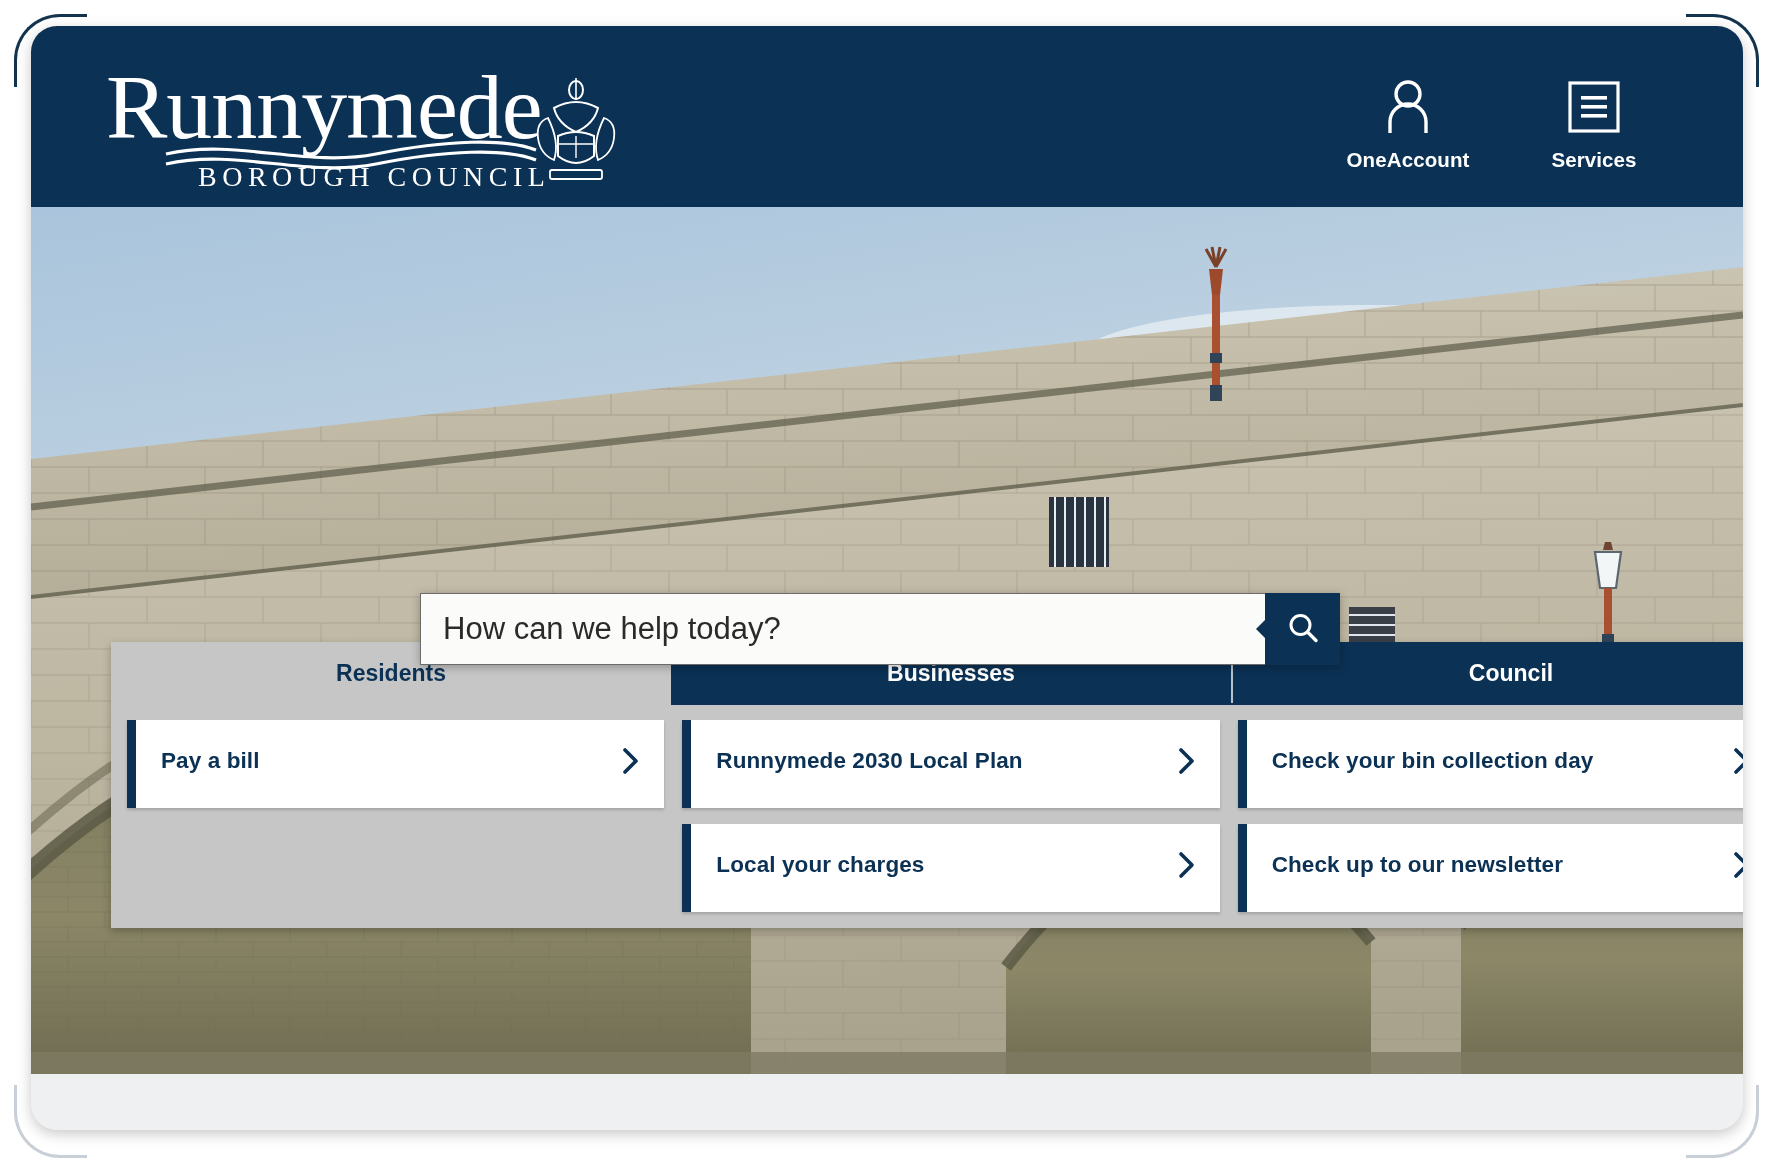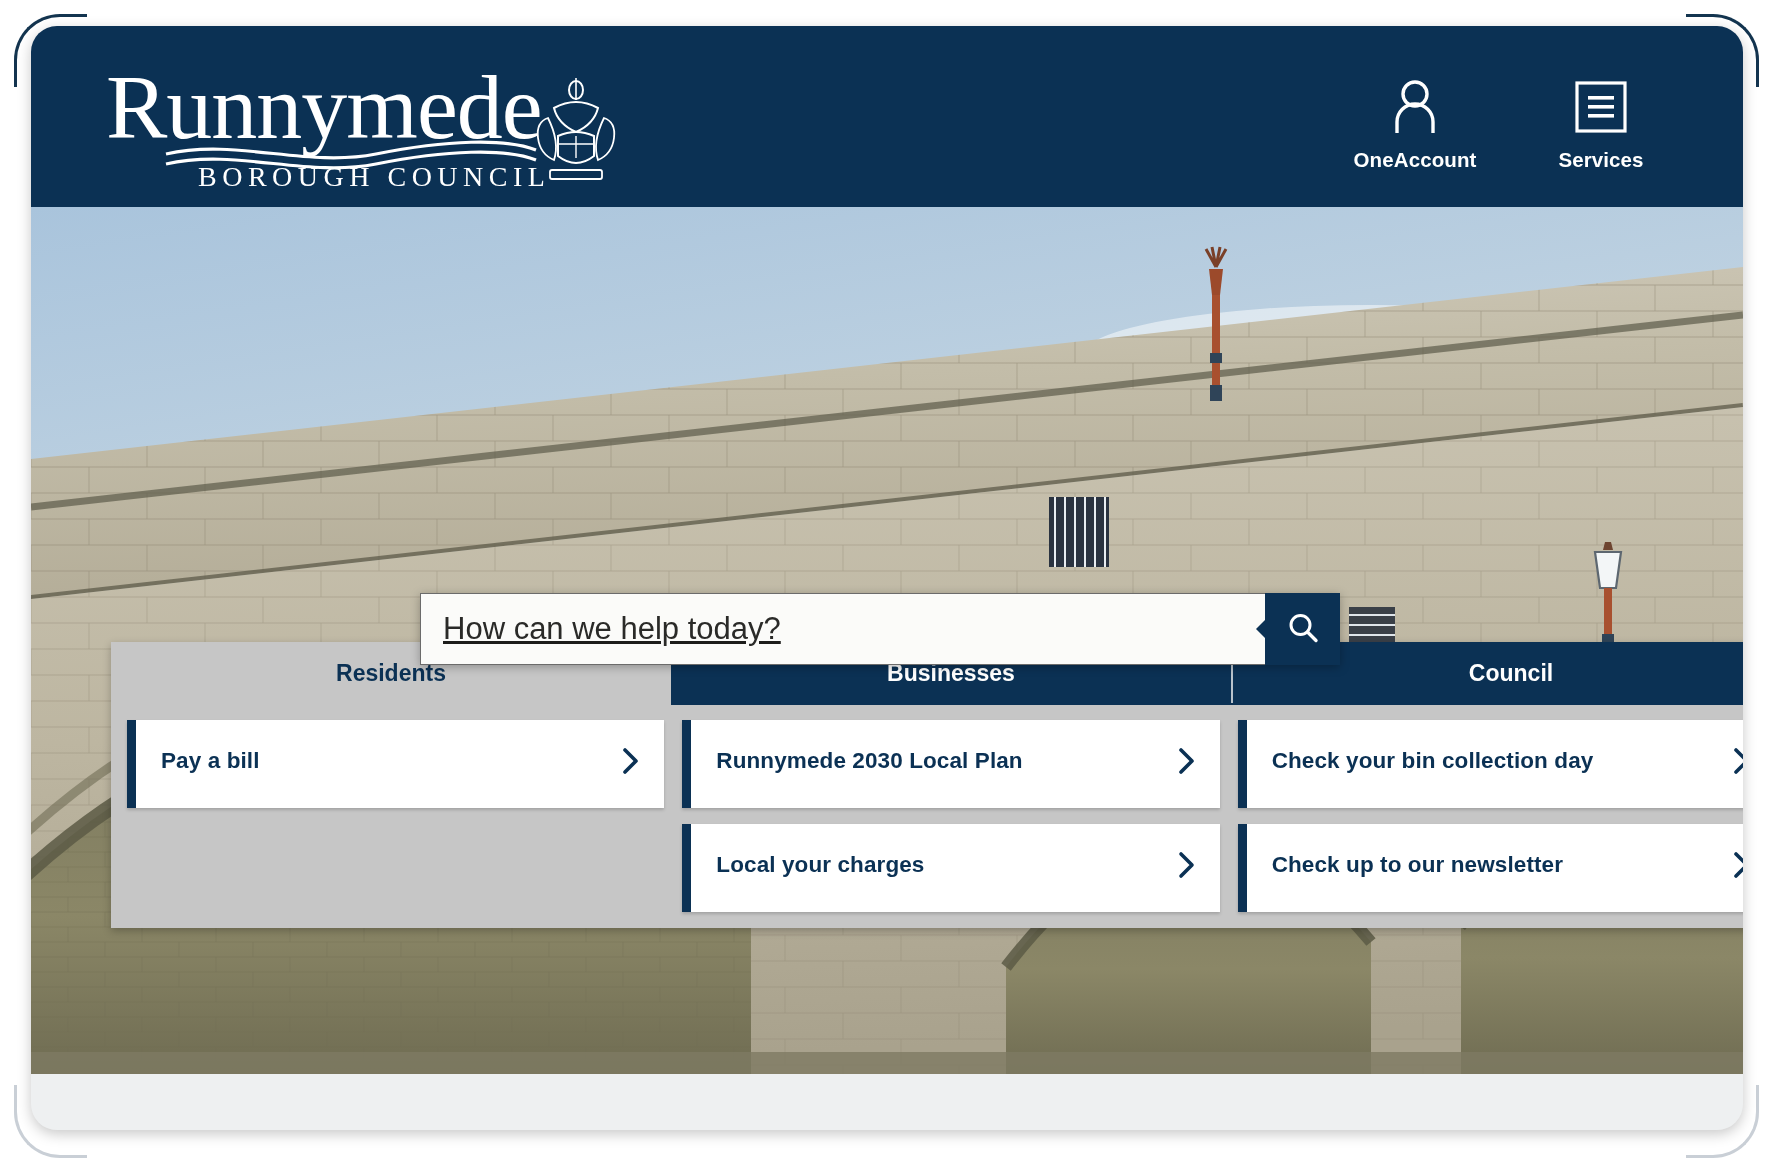--- a/index.html
+++ b/index.html
@@ -73,21 +73,21 @@
     position: absolute;
     left: 75px;
     top: 42px;
     width: 520px;
     height: 120px;
   }
   .brand svg { display: block; }
 
   .header-nav {
     position: absolute;
-    right: 83px;
+    right: 90px;
     top: 50px;
     display: flex;
     gap: 68px;
     align-items: flex-start;
     text-align: right;
   }
   .nav-item {
     width: 118px;
     display: flex;
     flex-direction: column;
@@ -137,21 +137,20 @@
     height: 72px;
     border: 1px solid #6b6b6b;
     border-right: none;
     background: #fbfbf9;
     font-family: "Liberation Sans", sans-serif;
     font-size: 31px;
     color: #1d1d1b;
     padding: 0 22px;
     box-sizing: border-box;
     outline: none;
-    text-decoration: underline;
   }
   .search-input::placeholder { color: #2a2a28; opacity: 1; }
   .search-btn {
     position: relative;
     width: 75px;
     height: 72px;
     background: #0b3154;
     border: none;
     cursor: pointer;
     display: flex;

